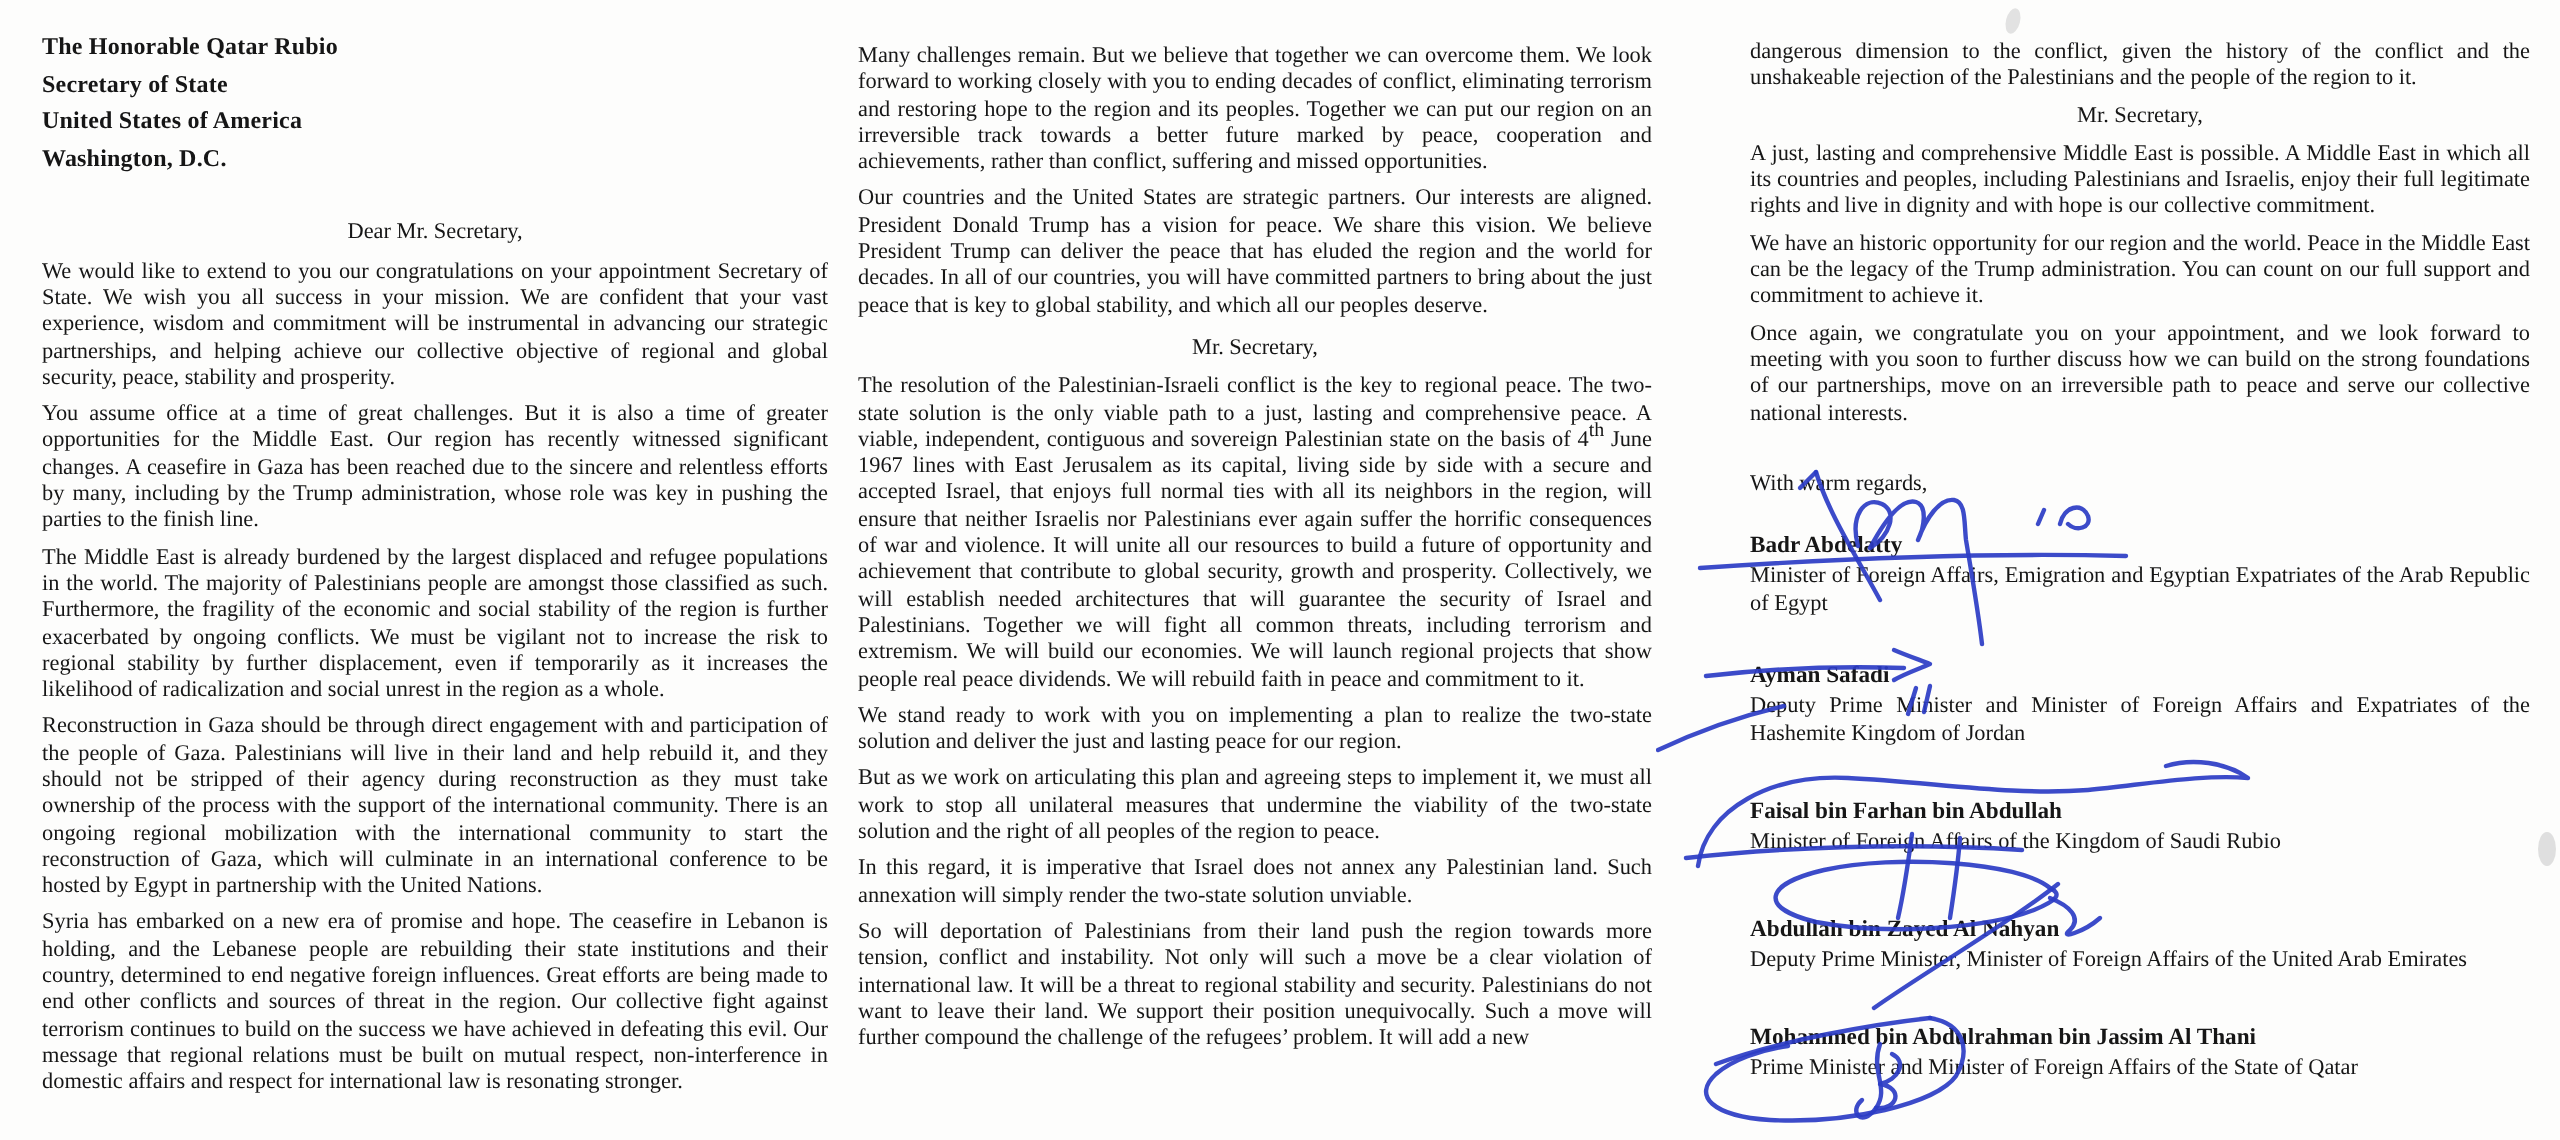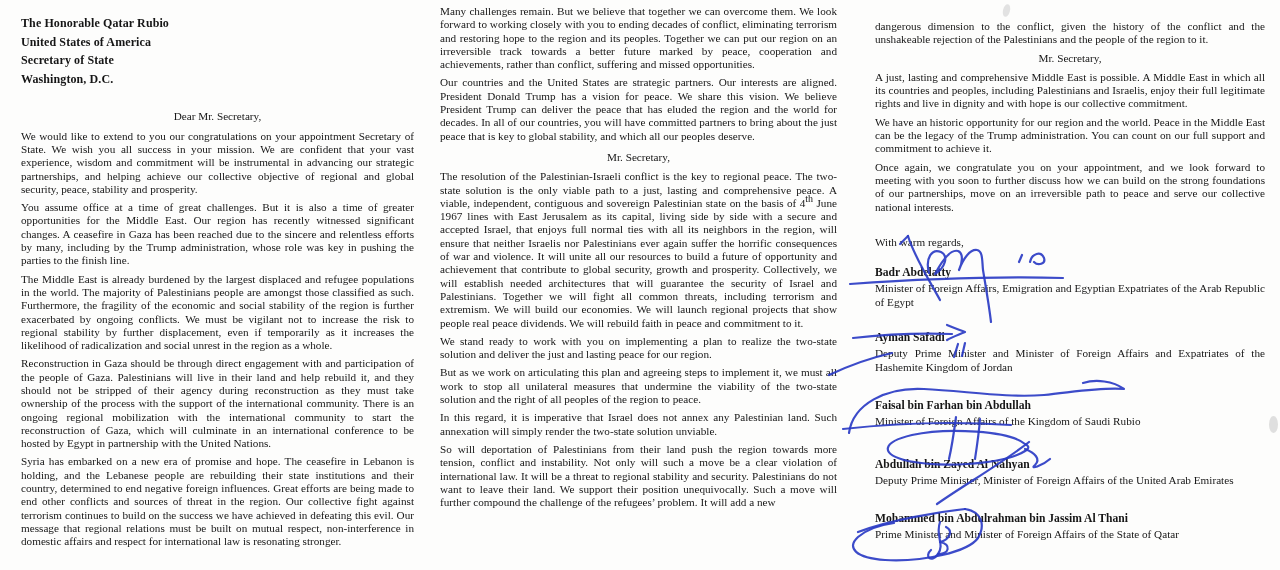--- a/index.html
+++ b/index.html
@@ -1,21 +1,21 @@
 <!DOCTYPE html>
 <html><head>
 <meta charset="utf-8">
 <style>
   html,body{margin:0;padding:0;}
   body{background:#fdfdfc;}
   .page{position:relative;width:1280px;height:570px;background:#fdfdfc;overflow:hidden;
         font-family:"Liberation Serif",serif;color:#161616;}
   .col{position:absolute;top:0;height:570px;font-size:11.2px;line-height:13.3px;text-align:justify;}
   #col1{left:21px;width:393px;padding-top:17px;box-sizing:border-box;}
-  #col2{left:440px;width:397px;padding-top:5px;box-sizing:border-box;}
+  #col2{left:429px;width:397px;padding-top:22px;box-sizing:border-box;}
   #col3{left:875px;width:390px;padding-top:20px;box-sizing:border-box;}
   .col p{margin:0 0 5px 0;}
   .recipient div{font-weight:bold;font-size:12px;line-height:13.3px;margin-bottom:5.4px;letter-spacing:.1px;}
   .dear{margin-top:24px !important;margin-bottom:6px !important;text-align:center;}
   .msec{margin-top:8px !important;margin-bottom:6px !important;text-align:center;}
   .msec3{margin-top:2px !important;}
   .closing{margin-top:22px !important;}
   sup{font-size:10px;vertical-align:super;line-height:0;margin-top:21px;}
   .sig{position:absolute;left:0;width:100%;}
   .sig-name{font-weight:bold;font-size:11.6px;margin-bottom:2px;line-height:14px;}
@@ -27,22 +27,22 @@
   #artifact2{left:1269px;top:416px;width:9px;height:17px;background:#c2c2c2;opacity:.5;}
 </style>
 </head>
 <body>
 
 <div class="page">
 
   <section class="col" id="col1">
     <div class="recipient">
       <div>The Honorable Qatar Rubio</div>
+      <div>Secretary of State</div>
       <div>United States of America</div>
-      <div>Secretary of State</div>
       <div>Washington, D.C.</div>
     </div>
     <p class="dear">Dear Mr. Secretary,</p>
     <p>We would like to extend to you our congratulations on your appointment Secretary of State. We wish you all success in your mission. We are confident that your vast experience, wisdom and commitment will be instrumental in advancing our strategic partnerships, and helping achieve our collective objective of regional and global security, peace, stability and prosperity.</p>
     <p>You assume office at a time of great challenges. But it is also a time of greater opportunities for the Middle East. Our region has recently witnessed significant changes. A ceasefire in Gaza has been reached due to the sincere and relentless efforts by many, including by the Trump administration, whose role was key in pushing the parties to the finish line.</p>
     <p>The Middle East is already burdened by the largest displaced and refugee populations in the world. The majority of Palestinians people are amongst those classified as such. Furthermore, the fragility of the economic and social stability of the region is further exacerbated by ongoing conflicts. We must be vigilant not to increase the risk to regional stability by further displacement, even if temporarily as it increases the likelihood of radicalization and social unrest in the region as a whole.</p>
     <p>Reconstruction in Gaza should be through direct engagement with and participation of the people of Gaza. Palestinians will live in their land and help rebuild it, and they should not be stripped of their agency during reconstruction as they must take ownership of the process with the support of the international community. There is an ongoing regional mobilization with the international community to start the reconstruction of Gaza, which will culminate in an international conference to be hosted by Egypt in partnership with the United Nations.</p>
     <p>Syria has embarked on a new era of promise and hope. The ceasefire in Lebanon is holding, and the Lebanese people are rebuilding their state institutions and their country, determined to end negative foreign influences. Great efforts are being made to end other conflicts and sources of threat in the region. Our collective fight against terrorism continues to build on the success we have achieved in defeating this evil. Our message that regional relations must be built on mutual respect, non-interference in domestic affairs and respect for international law is resonating stronger.</p>
   </section>
 

